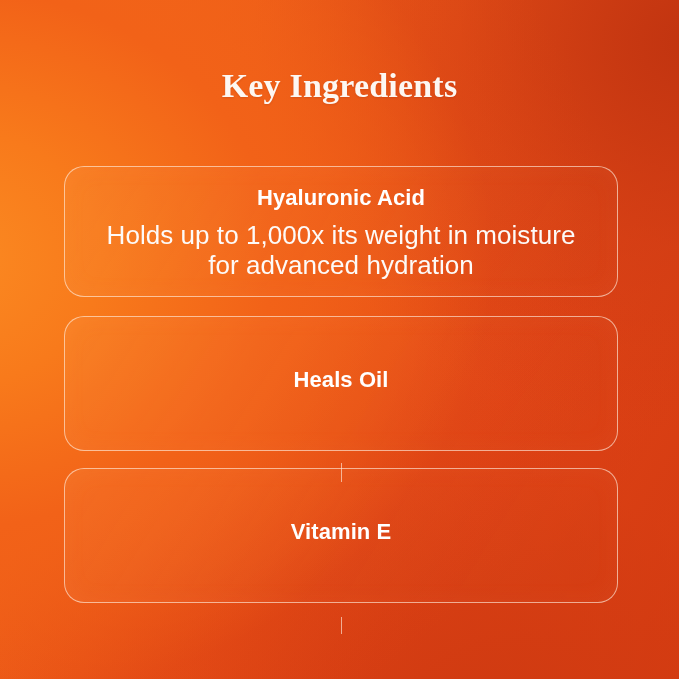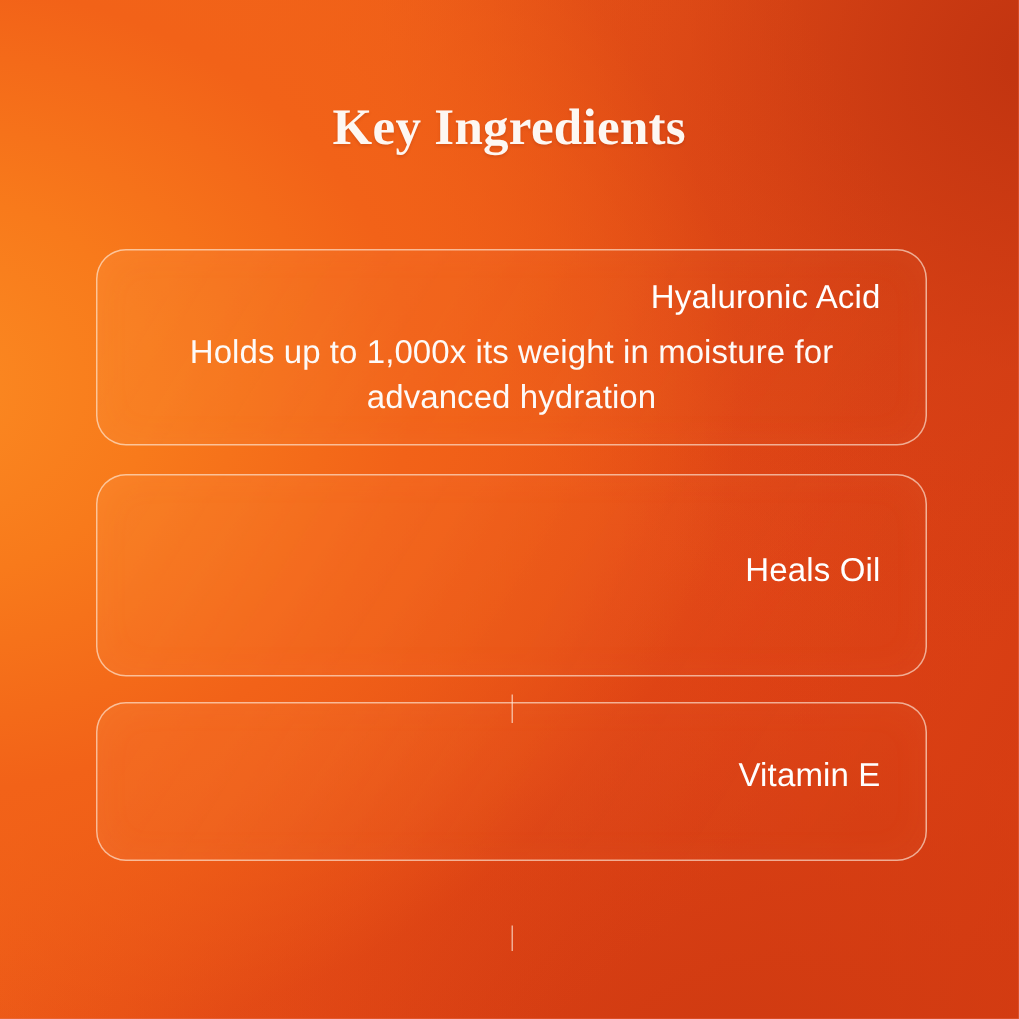--- a/index.html
+++ b/index.html
@@ -57,42 +57,41 @@
     border-radius: 20px;
     background: linear-gradient(122deg, rgba(255,175,110,0.115) 0%, rgba(255,150,90,0.05) 48%, rgba(255,140,80,0.015) 100%);
     color: #FFFFFF;
     text-align: center;
     padding: 14px 30px 18px 30px;
     box-shadow: inset 0 0 26px rgba(255, 190, 140, 0.055);
   }
 
   .card-1 { height: 131px; }
   .card-2 { height: 135px; margin-top: 19px; }
-  .card-3 { height: 106px; margin-top: 17px; }
+  .card-3 { height: 135px; margin-top: 17px; }
 
   .card-inner {
     position: absolute;
     left: 30px;
     right: 30px;
     top: 50%;
     transform: translateY(-50%);
   }
 
   .card-title {
     font-size: 22px;
-    font-weight: 400;
+    font-weight: 700;
     line-height: 27px;
     letter-spacing: 0.1px;
     color: #FFFFFF;
     margin-bottom: 9px;
-    text-align: right;
   }
 
   .card-desc {
-    font-size: 22px;
+    font-size: 26px;
     font-weight: 400;
     line-height: 30px;
     letter-spacing: 0.05px;
     color: #FDFAF8;
   }
 
   .connector {
     position: absolute;
     left: 50%;
     width: 1px;

